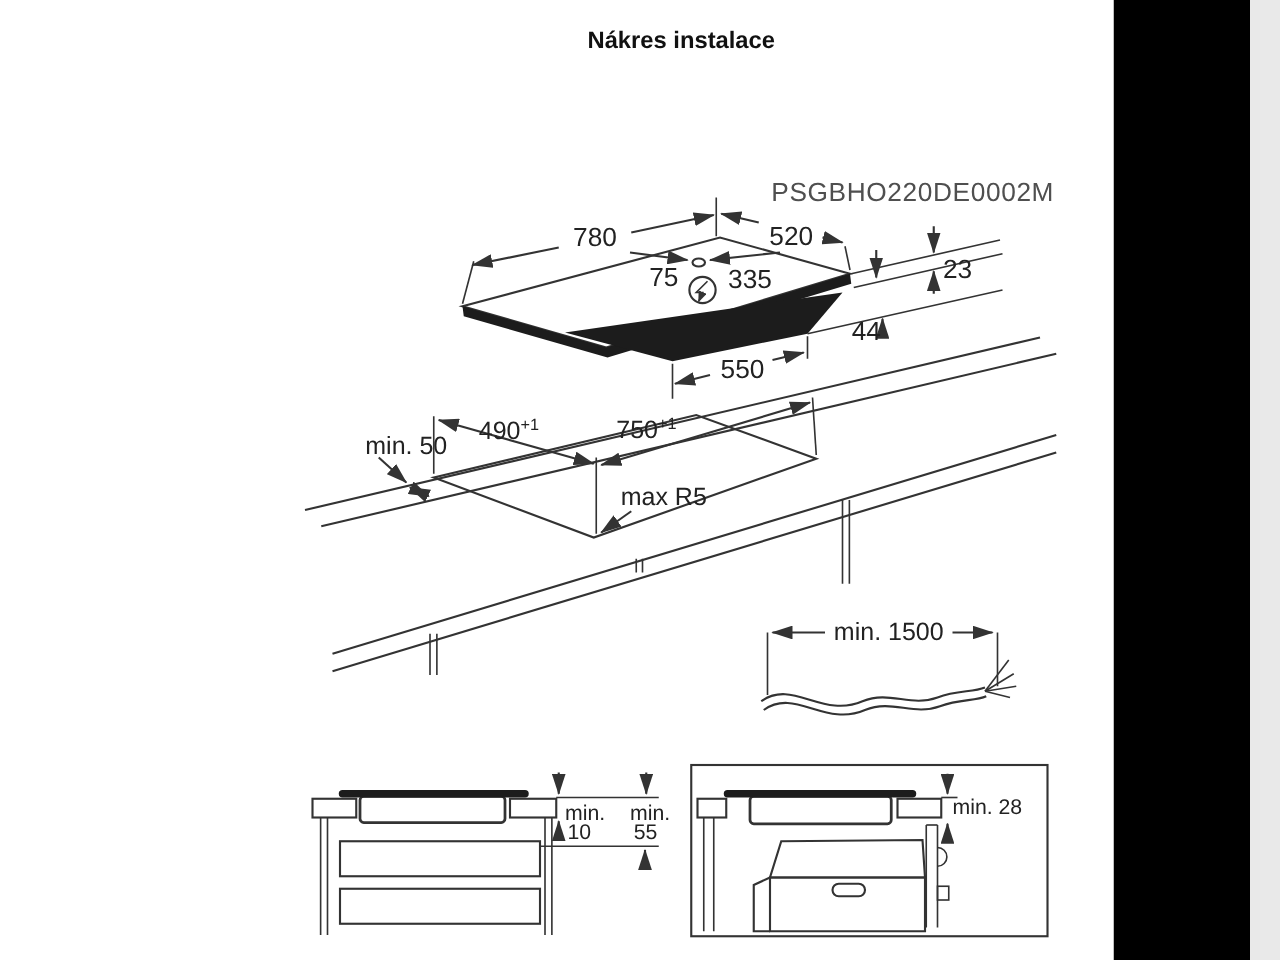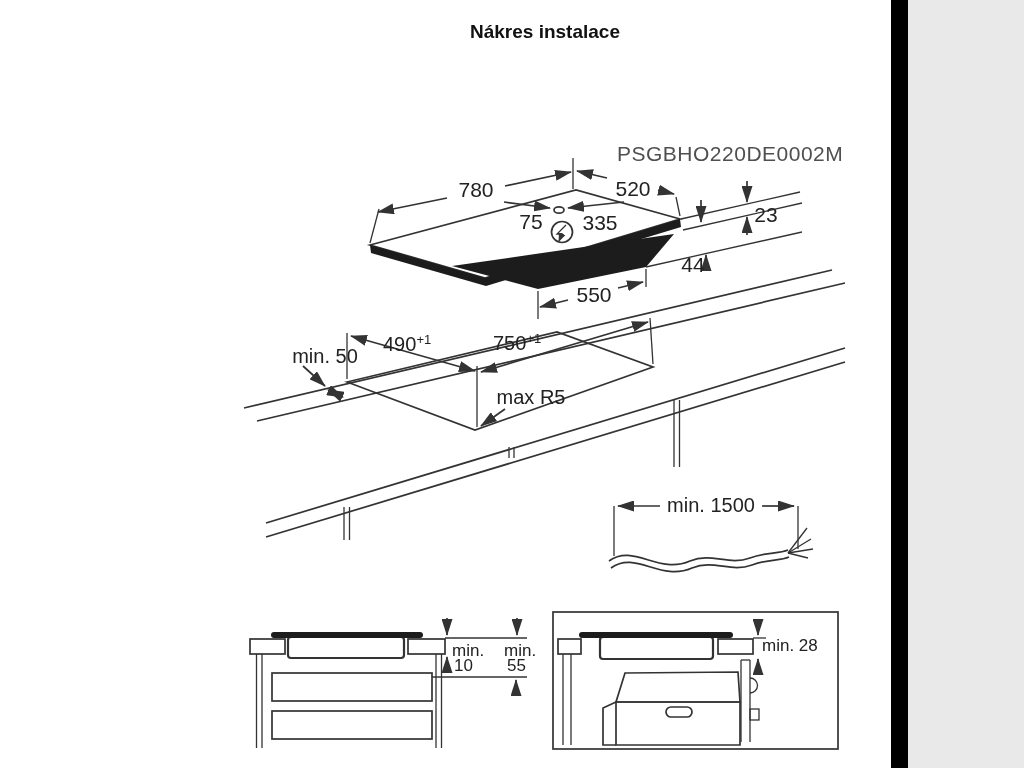--- a/index.html
+++ b/index.html
@@ -1,17 +1,17 @@
 <!DOCTYPE html>
 <html><head>
 <meta charset="utf-8">
 <style>
   html,body{margin:0;padding:0;background:#e9e9e9;}
   .stage{
-    position:relative;width:908px;height:768px;background:#ffffff;overflow:hidden;
+    position:relative;width:1000px;height:768px;background:#ffffff;overflow:hidden;
     font-family:"Liberation Sans",sans-serif;
   }
   svg{position:absolute;left:0;top:0;display:block;}
   text{fill:#222;}
   .title{font-size:19px;font-weight:bold;fill:#111;}
   .model{font-size:21px;fill:#4f4f4f;letter-spacing:0.5px;}
   .dim{font-size:21px;}
   .dim-s{font-size:20px;}
   .dim-xs{font-size:17px;}
   .sup{font-size:13px;}

